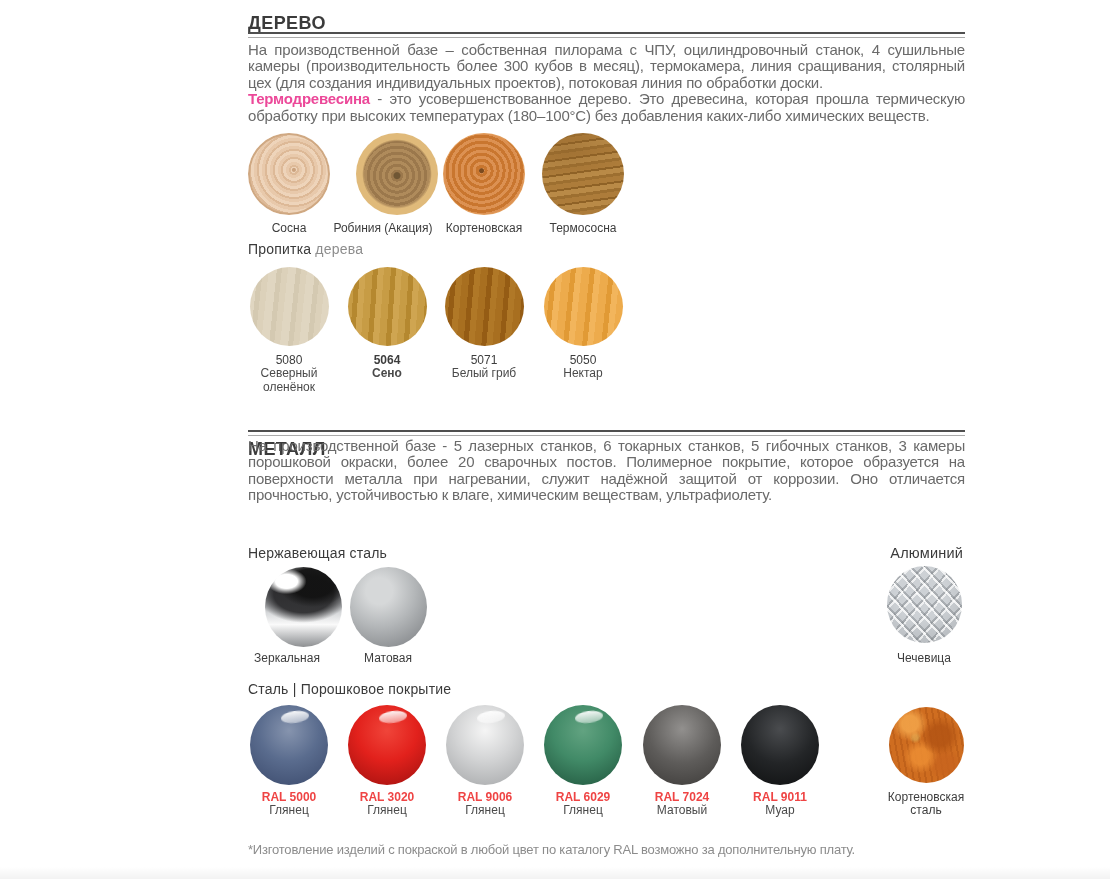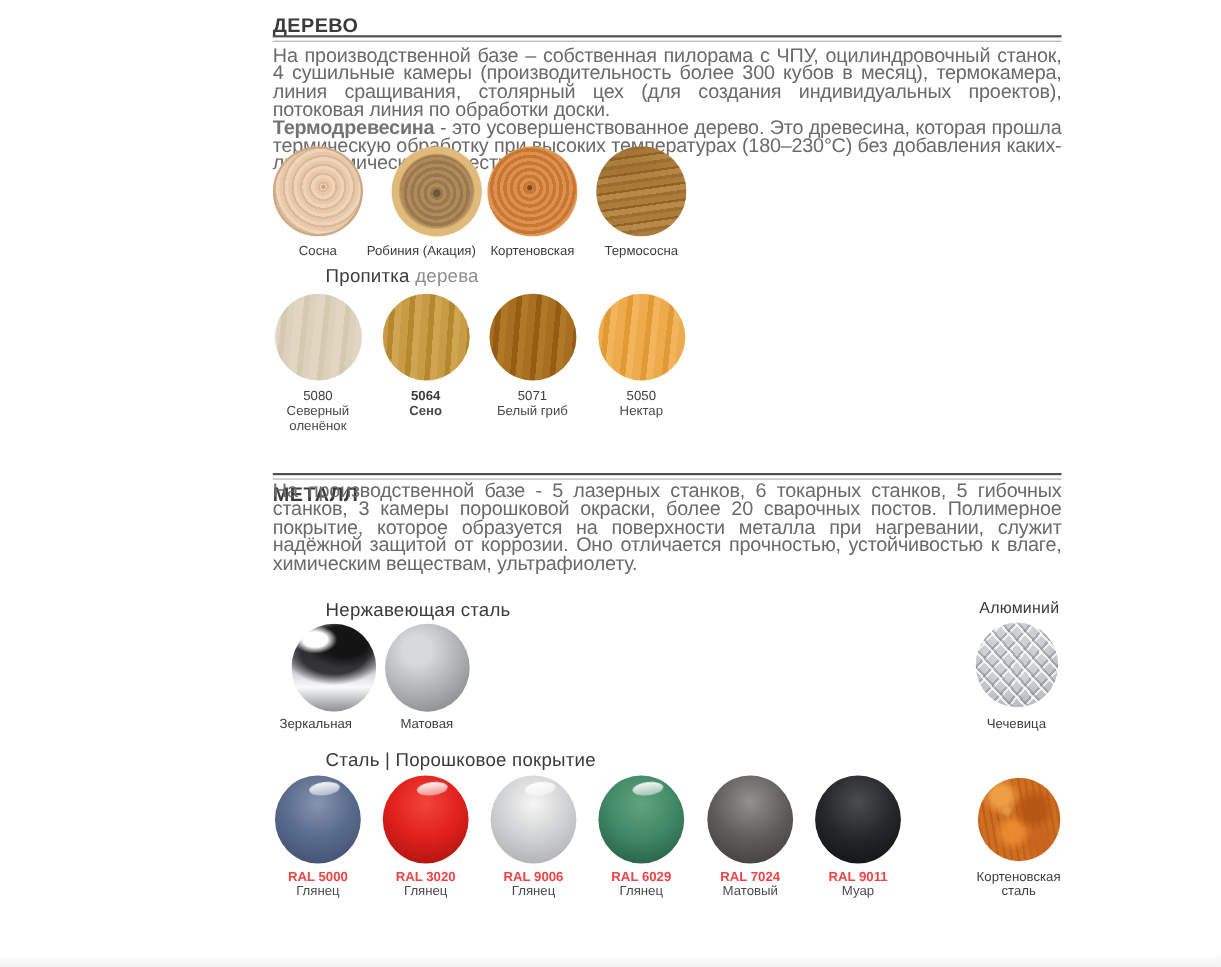--- a/index.html
+++ b/index.html
@@ -4,25 +4,25 @@
 <style>
   html,body{margin:0;padding:0;background:#ffffff;}
   .page{position:relative;width:1110px;height:879px;background:#ffffff;overflow:hidden;
         font-family:"Liberation Sans", sans-serif;}
   .page::after{content:'';position:absolute;left:0;right:0;bottom:0;height:12px;
         background:linear-gradient(180deg,rgba(0,0,0,0) 0%,rgba(0,0,0,0.05) 100%);}
 
   .sec-title{position:absolute;left:248px;font-size:18px;font-weight:bold;color:#3b3b3b;letter-spacing:0.4px;}
   .rule{position:absolute;left:248px;width:717px;height:3px;border-top:2px solid #4f4f4f;border-bottom:1px solid #ababab;}
 
-  .para{position:absolute;left:248px;width:717px;font-size:18px;line-height:16.4px;color:#6a6a6a;
+  .para{position:absolute;left:248px;width:717px;font-size:15px;line-height:16.4px;color:#6a6a6a;
         text-align:justify;letter-spacing:-0.2px;}
-  .para b{color:#737373;font-weight:bold;}
-
-  .sub-title{position:absolute;left:248px;font-size:17px;color:#3a3a3a;letter-spacing:0.2px;margin-left:48px;}
+  .para b{color:#ec4899;font-weight:bold;}
+
+  .sub-title{position:absolute;left:248px;font-size:14px;color:#3a3a3a;letter-spacing:0.2px;}
   .sub-title .lite{color:#8d8d8d;}
   .alu-title{position:absolute;right:147px;font-size:14.5px;color:#3a3a3a;letter-spacing:0.2px;}
 
   .row{position:absolute;left:248px;width:717px;height:0;}
   .cell{position:absolute;top:0;width:110px;display:flex;flex-direction:column;align-items:center;}
   .swatch{border-radius:50%;position:relative;flex:none;}
   .cap{width:110px;text-align:center;font-size:12px;line-height:13.4px;color:#3d3d3d;}
   .cap .wrapcap{max-width:96px;margin:0 auto;}
   .cap .nowrapcap{white-space:nowrap;}
   .cap-code{font-weight:bold;color:#ef4444;}
@@ -87,21 +87,21 @@
 </head>
 <body>
 
 <div class="page">
 
   <div class="sec-title" style="top:13px;">ДЕРЕВО</div>
   <div class="rule" style="top:32px;"></div>
 
   <div class="para" style="top:42px;">
     <div>На производственной базе – собственная пилорама с ЧПУ, оцилиндровочный станок, 4 сушильные камеры (производительность более 300 кубов в месяц), термокамера, линия сращивания, столярный цех (для создания индивидуальных проектов), потоковая линия по обработки доски.</div>
-    <div><b>Термодревесина</b><span> - это усовершенствованное дерево. Это древесина, которая прошла термическую обработку при высоких температурах (180–230°С) без добавления каких-либо химических веществ.</span></div>
+    <div><b>Термодревесина</b><span> - это усовершенствованное дерево. Это древесина, которая прошла термическую обработку при высоких температурах (180–100°С) без добавления каких-либо химических веществ.</span></div>
   </div>
 
   <div class="row" id="wood-species-row" style="top:133px;">
       <div class="cell" style="left: -14px;">
         <div class="swatch sw-sosna" style="width: 82px; height: 82px; margin-bottom: 7px;"></div>
         <div class="cap">
           <div class="nowrapcap">Сосна</div>
         </div>
       </div>
       <div class="cell" style="left: 80px; align-items: flex-end;">
@@ -246,14 +246,15 @@
     </div>
   <div class="row" id="corten-row" style="top:707px;">
       <div class="cell" style="left: 623px;">
         <div class="swatch sw-corten" style="width: 75px; height: 76px; margin-bottom: 8px;"></div>
         <div class="cap">
           <div class="wrapcap">Кортеновская сталь</div>
         </div>
       </div>
     </div>
 
+  <div class="footnote" style="top:842px;">*Изготовление изделий с покраской в любой цвет по каталогу RAL возможно за дополнительную плату.</div>
 
 </div>
 
 </body></html>

